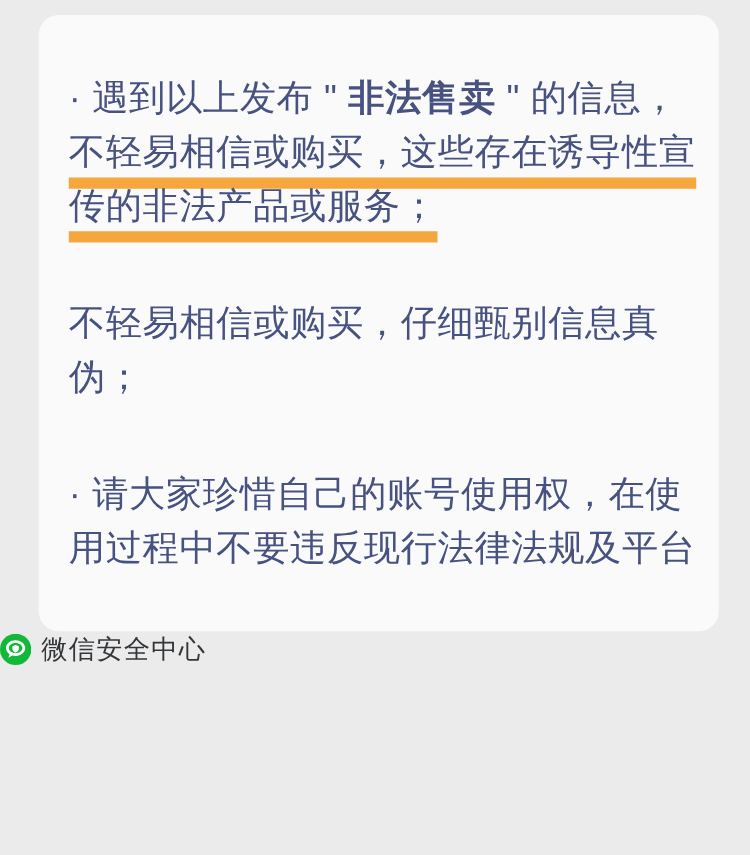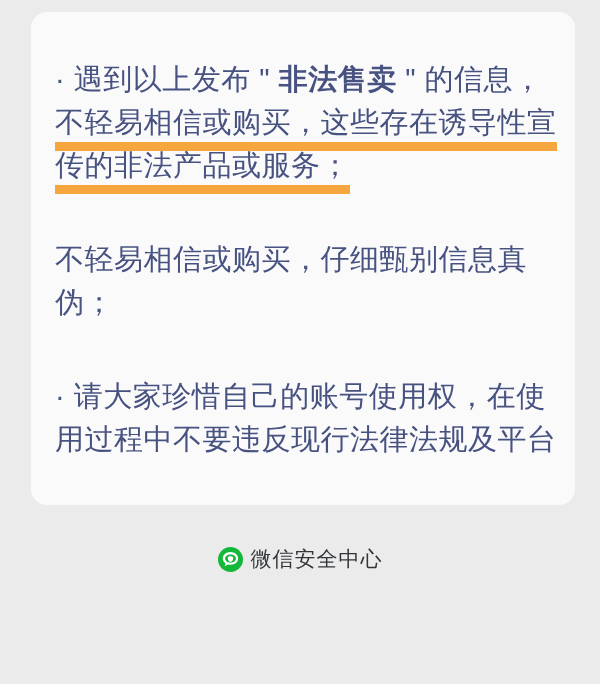--- a/index.html
+++ b/index.html
@@ -31,24 +31,23 @@
   }
   .line .b { font-weight: 700; }
   .line .hl {
     background-image: linear-gradient(var(--highlight, #f5a73e), var(--highlight, #f5a73e));
     background-repeat: no-repeat;
     background-size: 100% 9px;
     background-position: left bottom;
     padding-bottom: 13px;
   }
   .footer {
-    margin-top: 40px;
     display: flex;
     align-items: center;
-    justify-content: center;
+    justify-content: flex-start;
     gap: 8px;
   }
   .footer .logo { width: 25px; height: 25px; display: block; }
   .brand {
     font-size: 21px;
     color: var(--footer-text, #333639);
     letter-spacing: 1px;
   }
 </style>
 </head>

